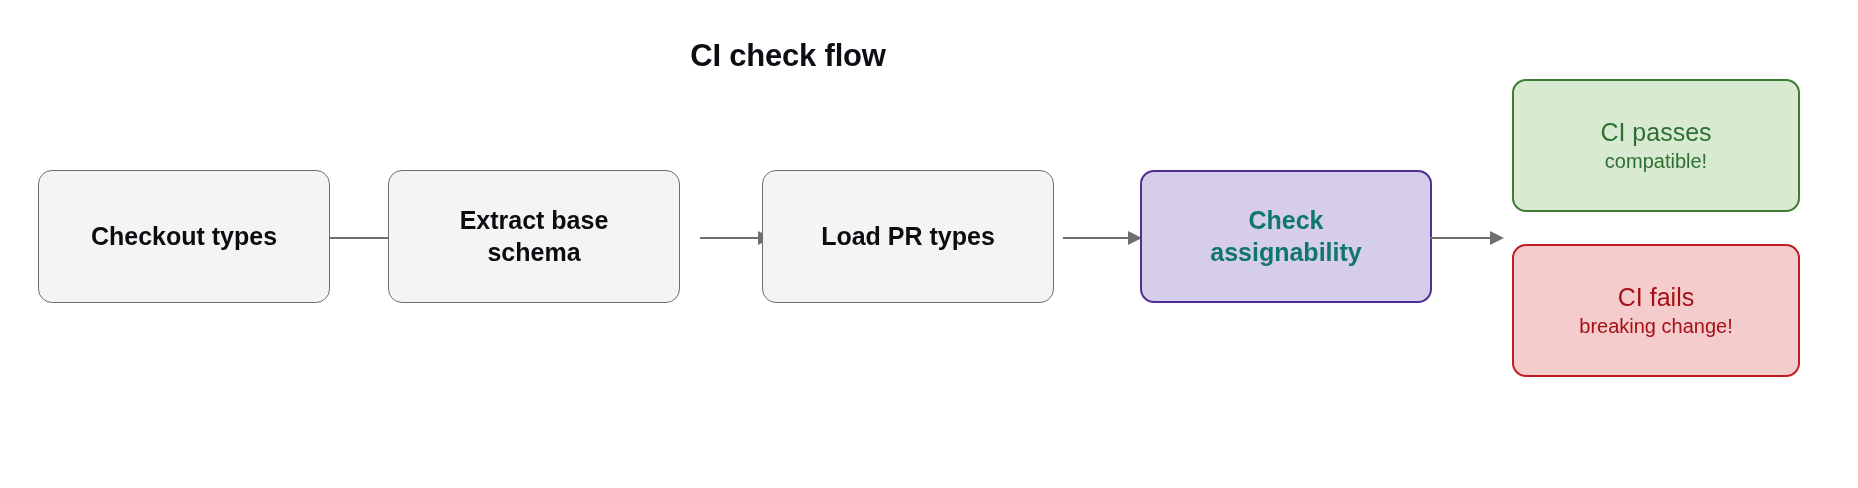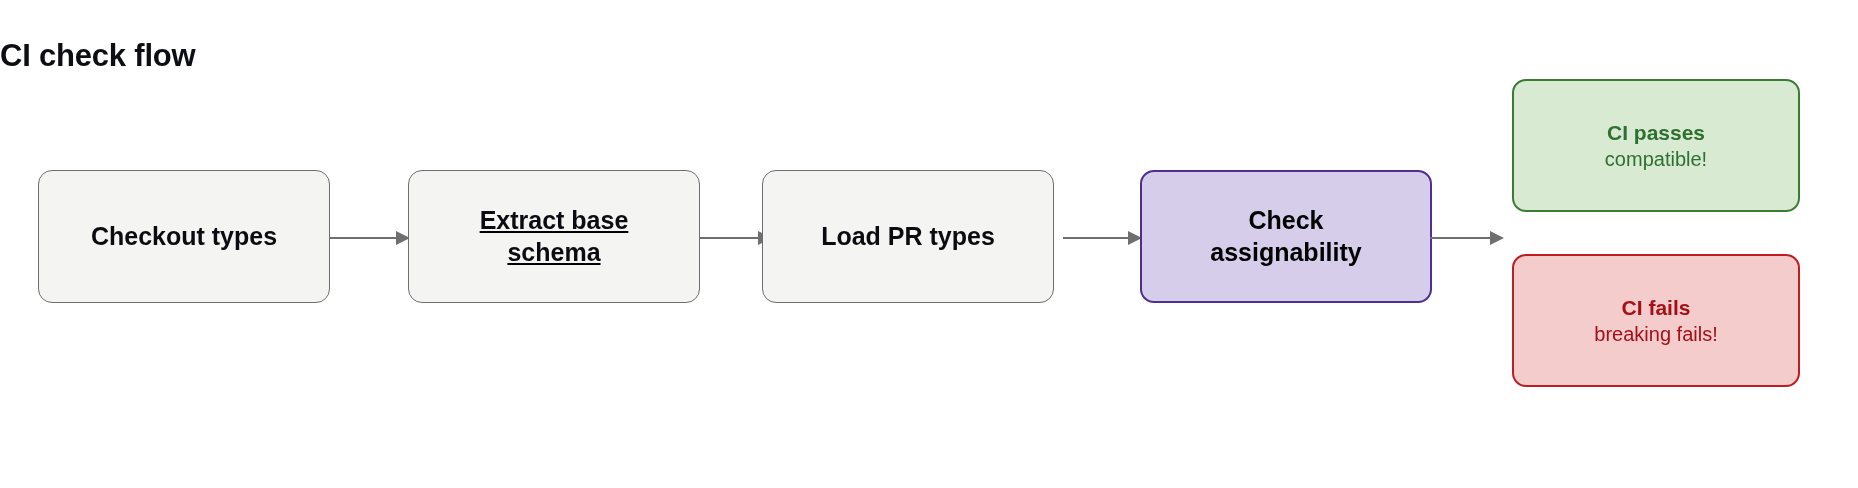--- a/index.html
+++ b/index.html
@@ -16,24 +16,26 @@
     width: 1858px;
     height: 488px;
     background: #ffffff;
     overflow: hidden;
   }
   #diagram-title {
     position: absolute;
     left: 0;
     top: 38px;
     width: 1560px;
+    text-align: center;
     font-size: 31px;
     font-weight: bold;
     color: #0d0d14;
     letter-spacing: -0.2px;
+    padding-left: 8px;
   }
   .node {
     position: absolute;
     box-sizing: border-box;
     border-radius: 14px;
     display: flex;
     align-items: center;
     justify-content: center;
     text-align: center;
     padding: 6px 14px;
@@ -49,68 +51,68 @@
     width: 292px;
     height: 133px;
     top: 170px;
   }
   .node.process .node-label {
     font-size: 25px;
     font-weight: bold;
     color: #0b0b11;
   }
   #node-checkout-base { left: 38px; }
-  #node-extract-schema { left: 408px; text-decoration: underline; }
+  #node-extract-schema { left: 388px; }
   #node-load-pr-types  { left: 762px; }
 
   
   .node.decision {
     background: #d6cdeb;
     border: 2px solid #4f2d91;
     width: 292px;
     height: 133px;
     top: 170px;
     left: 1140px;
   }
   .node.decision .node-label {
     font-size: 25px;
     font-weight: bold;
-    color: #000000;
+    color: #0f766e;
   }
 
   
   .node.outcome {
     width: 288px;
     height: 133px;
     left: 1512px;
     flex-direction: column;
     justify-content: center;
     border-radius: 14px;
   }
   .node.outcome .outcome-title {
-    font-size: 21px;
-    font-weight: bold;
+    font-size: 25px;
+    font-weight: normal;
     line-height: 1.2;
   }
   .node.outcome .outcome-sub {
     font-size: 20px;
     font-weight: normal;
     line-height: 1.22;
     margin-top: 2px;
   }
   #node-ci-passes {
     top: 79px;
     background: #d9ead3;
     border: 2px solid #3a7d32;
   }
   #node-ci-passes .outcome-title,
   #node-ci-passes .outcome-sub { color: #2e7031; }
 
   #node-ci-fails {
-    top: 254px;
+    top: 244px;
     background: #f4cccc;
     border: 2px solid #bf1d20;
   }
   #node-ci-fails .outcome-title,
   #node-ci-fails .outcome-sub { color: #a51018; }
 
   
   .edge {
     position: absolute;
     top: 226px;
@@ -179,16 +181,16 @@
     </svg>
   </div>
 
   <div class="node outcome" id="node-ci-passes">
     <span class="outcome-title">CI passes</span>
     <span class="outcome-sub">compatible!</span>
   </div>
 
   <div class="node outcome" id="node-ci-fails">
     <span class="outcome-title">CI fails</span>
-    <span class="outcome-sub">breaking fails!</span>
+    <span class="outcome-sub">breaking change!</span>
   </div>
 
 </div>
 
 </body></html>

